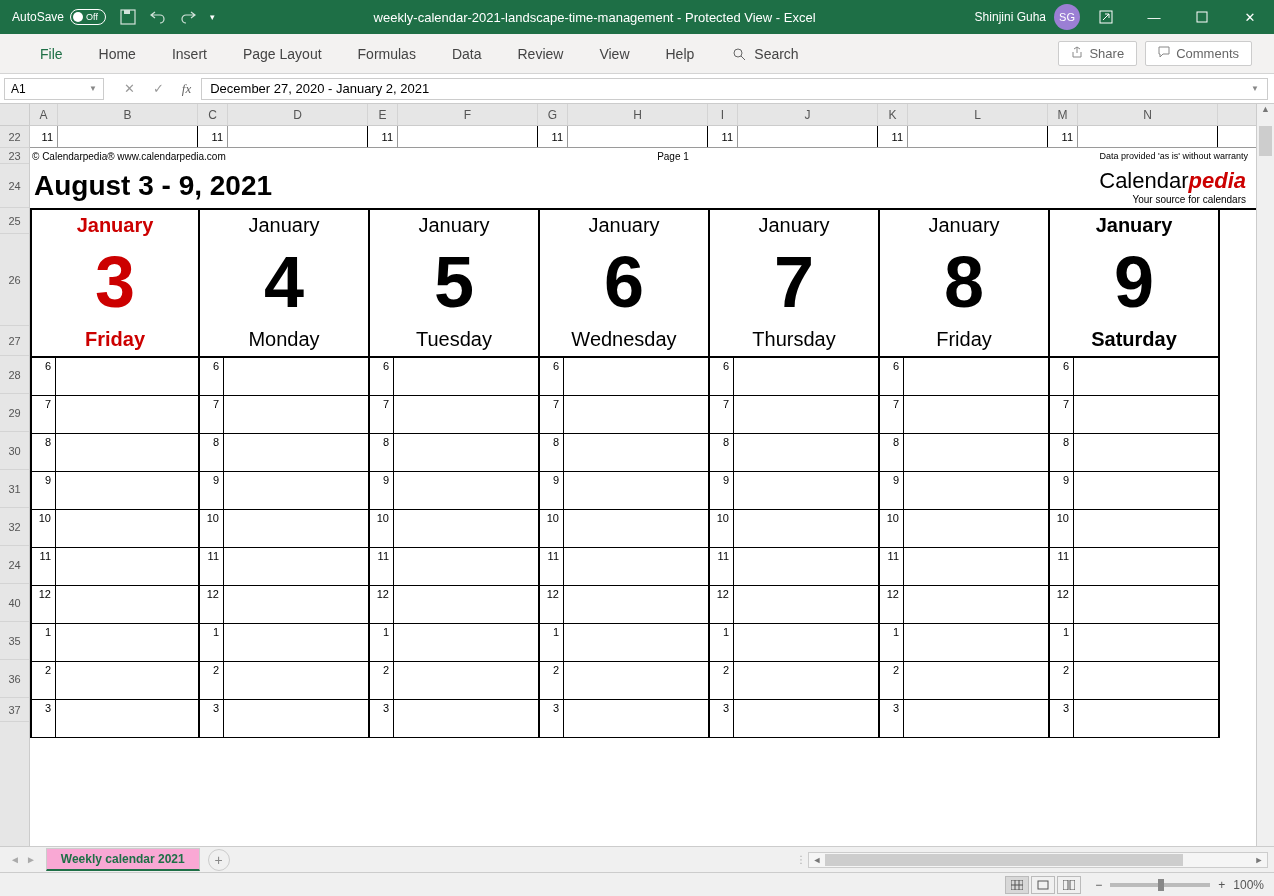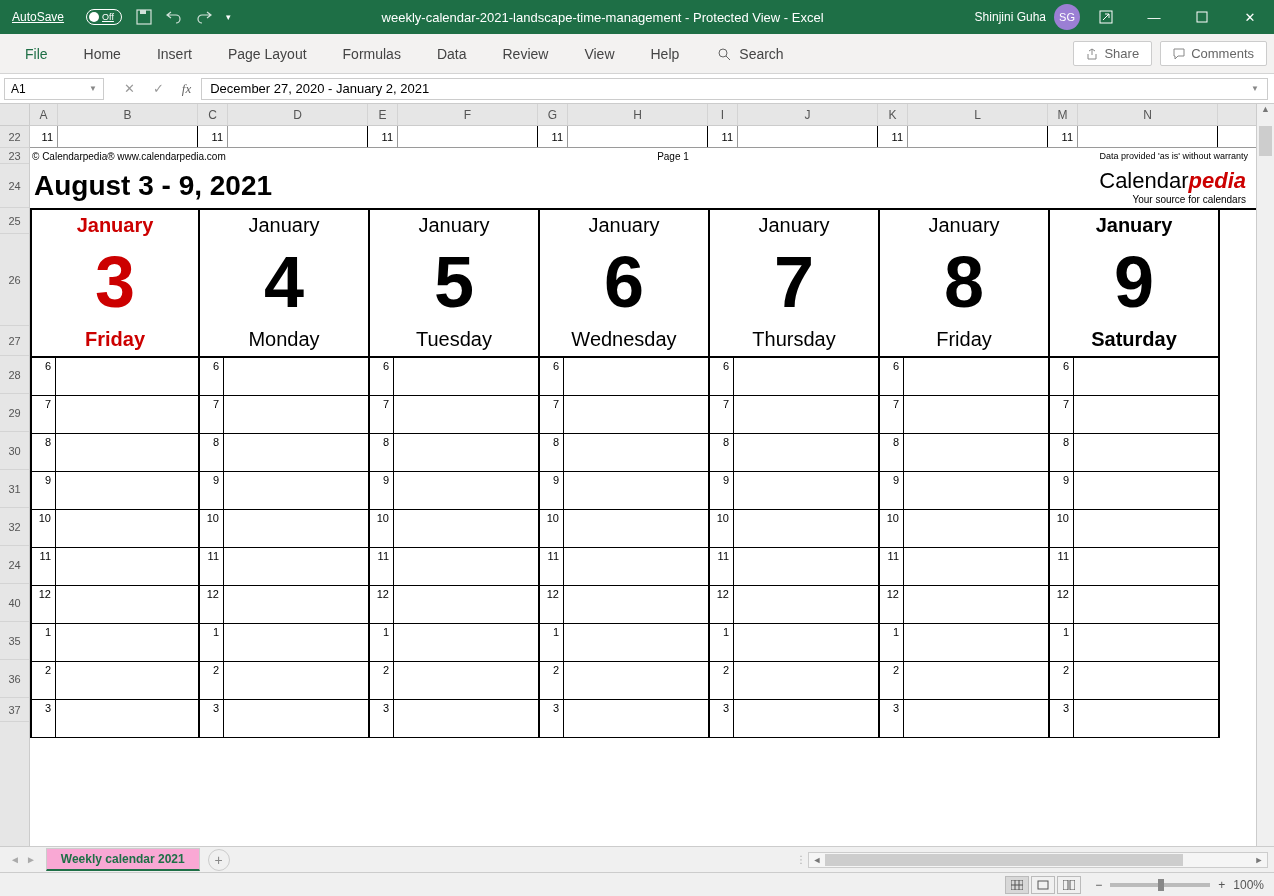--- a/index.html
+++ b/index.html
@@ -1,37 +1,37 @@
 <!DOCTYPE html>
 <html><head>
 <meta charset="utf-8">
 <style>
 * { box-sizing: border-box; margin: 0; padding: 0; font-family: "Segoe UI", Arial, sans-serif; }
 body { width: 1274px; height: 896px; background: #fff; overflow: hidden; display: flex; flex-direction: column; }
 
 
 .title-bar { height: 34px; background: #1e6f46; display: flex; align-items: center; color: #fff; font-size: 12px; padding: 0 4px; }
-.autosave { display: flex; align-items: center; gap: 22px; margin-left: 8px; text-decoration: underline; }
+.autosave { display: flex; align-items: center; gap: 6px; margin-left: 8px; }
 .toggle { width: 36px; height: 16px; border: 1px solid #fff; border-radius: 8px; display: flex; align-items: center; padding: 0 2px; gap: 3px; font-size: 9px; }
 .toggle-knob { width: 10px; height: 10px; background: #fff; border-radius: 50%; }
 .qat { display: flex; gap: 14px; margin-left: 14px; align-items: center; }
 .qat-icon { width: 16px; height: 16px; opacity: .8; }
 .doc-title { flex: 1; text-align: center; font-size: 13px; }
 .user-area { display: flex; align-items: center; gap: 8px; margin-right: 6px; }
 .avatar { width: 26px; height: 26px; border-radius: 50%; background: #9b7fd4; display: flex; align-items: center; justify-content: center; font-size: 11px; }
 .win-controls { display: flex; gap: 8px; }
 .win-btn { width: 40px; height: 28px; display: flex; align-items: center; justify-content: center; font-size: 13px; }
 
 
-.ribbon-tabs { height: 40px; background: #f3f2f1; border-bottom: 1px solid #d4d4d4; display: flex; align-items: center; padding: 0 7px; gap: 0; font-size: 14px; color: #444; }
+.ribbon-tabs { height: 40px; background: #f3f2f1; border-bottom: 1px solid #d4d4d4; display: flex; align-items: center; padding: 0 22px; gap: 0; font-size: 14px; color: #444; }
 .ribbon-tab { padding: 8px 18px; cursor: pointer; }
 .ribbon-tab.file { color: #1e6f46; font-weight: 400; }
 .search-area { display: flex; align-items: center; gap: 8px; margin-left: 20px; flex: 1; }
 .right-buttons { display: flex; gap: 8px; }
-.r-btn { border: 1px solid #ccc; background: #fff; padding: 4px 12px; border-radius: 2px; font-size: 13px; color: #666; display: flex; align-items: center; gap: 6px; }
+.r-btn { border: 1px solid #ccc; background: #fff; padding: 4px 12px; border-radius: 2px; font-size: 13px; color: #666; display: flex; gap: 6px; }
 
 
 .formula-row { height: 30px; border-bottom: 1px solid #ccc; display: flex; align-items: center; background: #fff; }
 .name-box { width: 100px; height: 22px; border: 1px solid #ccc; margin-left: 4px; padding: 0 6px; font-size: 12px; display: flex; align-items: center; justify-content: space-between; }
 .name-box .caret { font-size: 8px; color: #888; }
 .fx-controls { display: flex; align-items: center; margin-left: 20px; gap: 18px; color: #999; font-size: 13px; }
 .fx-label { font-style: italic; font-family: "Times New Roman", serif; color: #666; }
 .formula-input { flex: 1; height: 22px; border: 1px solid #ccc; margin-left: 10px; margin-right: 6px; padding: 0 8px; font-size: 13px; display: flex; align-items: center; justify-content: space-between; }
 .formula-input .caret { font-size: 8px; color: #888; }
 

